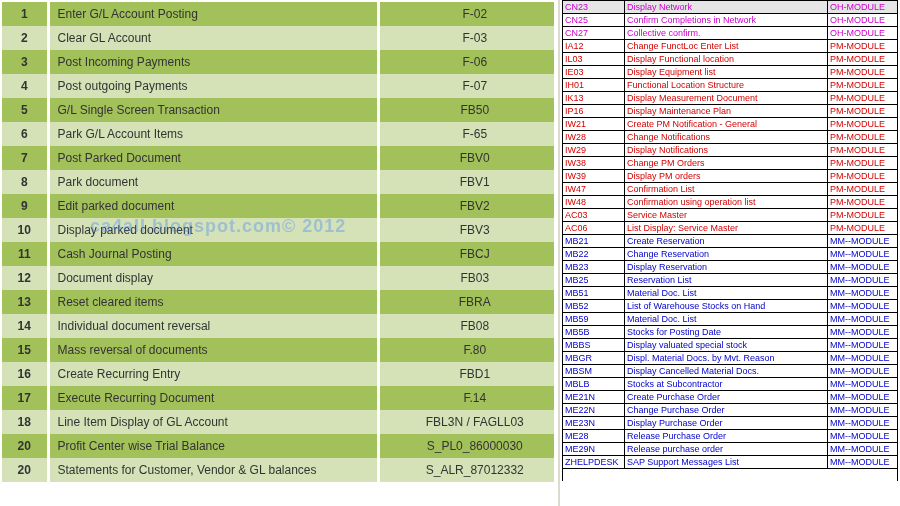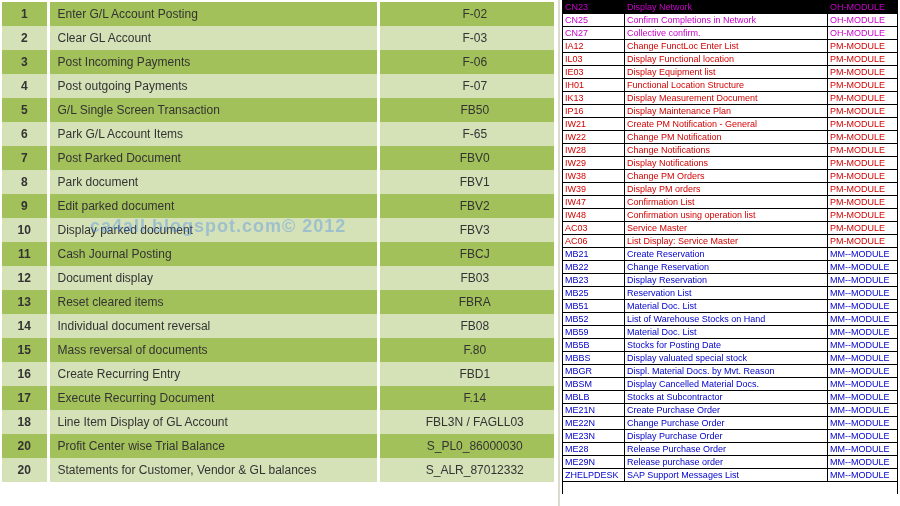--- a/index.html
+++ b/index.html
@@ -65,21 +65,21 @@
   .right-wrap td {
     border: 1px solid #000;
     padding: 0 2px;
     line-height: 12px;
     white-space: nowrap;
     overflow: hidden;
   }
   .right-wrap td.tc  { width: 62px; }
   .right-wrap td.dsc { }
   .right-wrap td.mod { width: 70px; }
-  .right-wrap tr.hl td { background: #000000; }
+  .right-wrap tr.hl td { background: #e5e5e5; }
   .right-wrap tr.magenta td  { color: #cc00cc; }
   .right-wrap tr.red td      { color: #d40000; }
   .right-wrap tr.blue td     { color: #0000cc; }
   .right-wrap tr.spacer td   { height: 10px; border-left:1px solid #000; border-right:1px solid #000; border-top:none; border-bottom:none; }
 </style>
 </head>
 <body>
 
 <div class="left-wrap">
   <table>
@@ -236,25 +236,20 @@
           <td class="tc">IP16</td>
           <td class="dsc">Display Maintenance Plan</td>
           <td class="mod">PM-MODULE</td>
         </tr>
         <tr class="red">
           <td class="tc">IW21</td>
           <td class="dsc">Create PM Notification - General</td>
           <td class="mod">PM-MODULE</td>
         </tr>
         <tr class="red">
-          <td class="tc">IW22</td>
-          <td class="dsc">Change PM Notification</td>
-          <td class="mod">PM-MODULE</td>
-        </tr>
-        <tr class="red">
           <td class="tc">IW28</td>
           <td class="dsc">Change Notifications</td>
           <td class="mod">PM-MODULE</td>
         </tr>
         <tr class="red">
           <td class="tc">IW29</td>
           <td class="dsc">Display Notifications</td>
           <td class="mod">PM-MODULE</td>
         </tr>
         <tr class="red">

